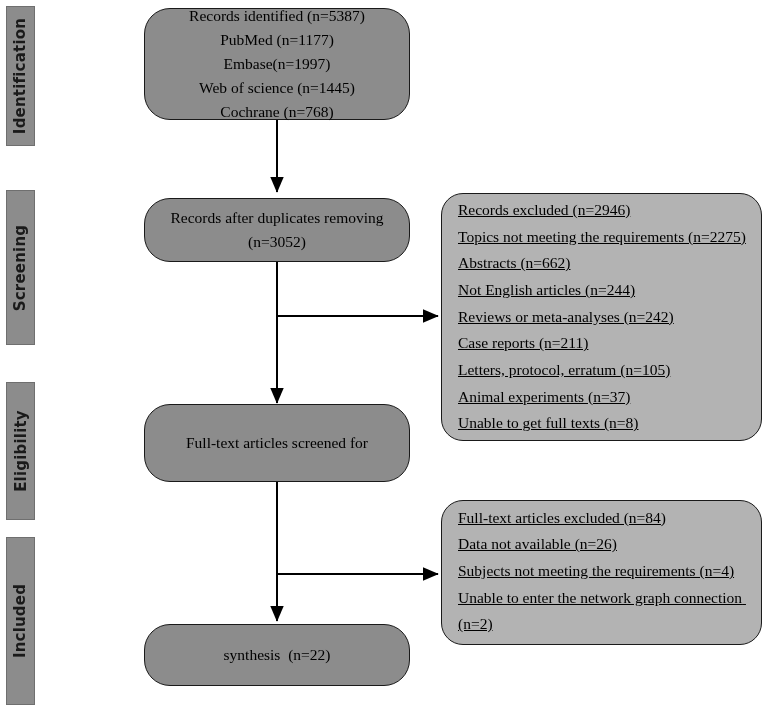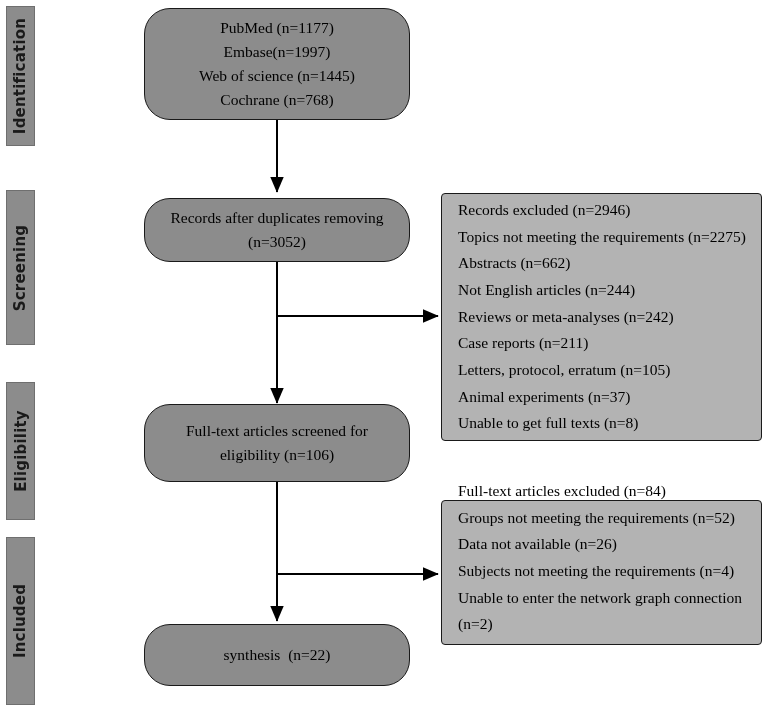--- a/index.html
+++ b/index.html
@@ -63,30 +63,31 @@
     text-align: center;
     padding: 4px 14px;
   }
   .flow-box .line { white-space: pre; }
 
   
   .excl-box {
     position: absolute;
     background: #b3b3b3;
     border: 1.5px solid #1a1a1a;
-    border-radius: 4px;
+    border-radius: 22px;
     box-sizing: border-box;
     display: flex;
     flex-direction: column;
     justify-content: center;
     color: #000000;
     font-size: 15.5px;
     line-height: 1.72;
     text-align: left;
     padding: 6px 14px 6px 16px;
+    text-decoration: underline;
   }
   .excl-box .line { white-space: pre-wrap; }
 </style>
 </head>
 <body>
 
 <div id="diagram">
 
   <svg id="svg-layer" viewBox="0 0 767 711" xmlns="http://www.w3.org/2000/svg">
     <defs>
@@ -116,53 +117,52 @@
 
   <div class="stage-bar" style="left:6px; top:382px; width:29px; height:138px;">
     <span class="stage-label">Eligibility</span>
   </div>
 
   <div class="stage-bar" style="left:6px; top:537px; width:29px; height:168px;">
     <span class="stage-label">Included</span>
   </div>
 
   <div class="flow-box" style="left:144px; top:8px; width:266px; height:112px;">
+    <span class="line">Records identified (n=5387)</span>
     <span class="line">PubMed (n=1177)</span>
     <span class="line">Embase(n=1997)</span>
     <span class="line">Web of science (n=1445)</span>
     <span class="line">Cochrane (n=768)</span>
   </div>
 
   <div class="flow-box" style="left:144px; top:198px; width:266px; height:64px;">
     <span class="line">Records after duplicates removing</span>
     <span class="line">(n=3052)</span>
   </div>
 
   <div class="flow-box" style="left:144px; top:404px; width:266px; height:78px;">
     <span class="line">Full-text articles screened for</span>
-    <span class="line">eligibility (n=106)</span>
   </div>
 
   <div class="flow-box" style="left:144px; top:624px; width:266px; height:62px;">
     <span class="line">synthesis  (n=22)</span>
   </div>
 
   <div class="excl-box" style="left:441px; top:193px; width:321px; height:248px;">
     <span class="line">Records excluded (n=2946)</span>
     <span class="line">Topics not meeting the requirements (n=2275)</span>
     <span class="line">Abstracts (n=662)</span>
     <span class="line">Not English articles (n=244)</span>
     <span class="line">Reviews or meta-analyses (n=242)</span>
     <span class="line">Case reports (n=211)</span>
     <span class="line">Letters, protocol, erratum (n=105)</span>
     <span class="line">Animal experiments (n=37)</span>
     <span class="line">Unable to get full texts (n=8)</span>
   </div>
 
   <div class="excl-box" style="left:441px; top:500px; width:321px; height:145px;justify-content:flex-end;">
     <span class="line">Full-text articles excluded (n=84)</span>
-    <span class="line">Groups not meeting the requirements (n=52)</span>
     <span class="line">Data not available (n=26)</span>
     <span class="line">Subjects not meeting the requirements (n=4)</span>
     <span class="line">Unable to enter the network graph connection (n=2)</span>
   </div>
 
 </div>
 
 </body></html>

